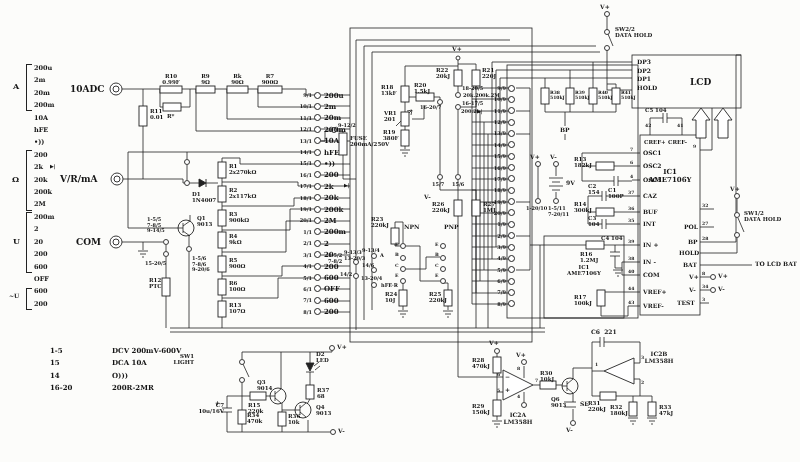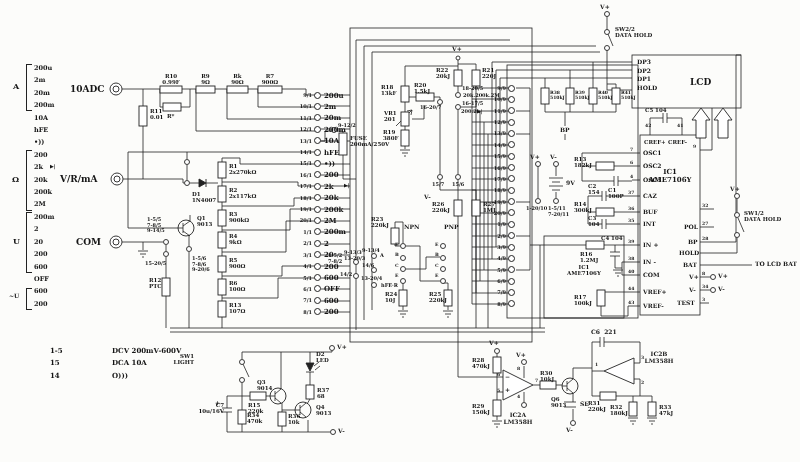--- a/index.html
+++ b/index.html
@@ -823,17 +823,21 @@
       <span class="c1">DCV 200mV-600V</span>
     </div>
         <div class="tb-r">
       <span class="c0">15</span>
       <span class="c1">DCA 10A</span>
     </div>
         <div class="tb-r">
       <span class="c0">14</span>
       <span class="c1">O)))</span>
     </div>
+        <div class="tb-r">
+      <span class="c0">16-20</span>
+      <span class="c1">200R-2MR</span>
+    </div>
       </div>
 </div>
 
 
 </div>
 
 </body></html>

